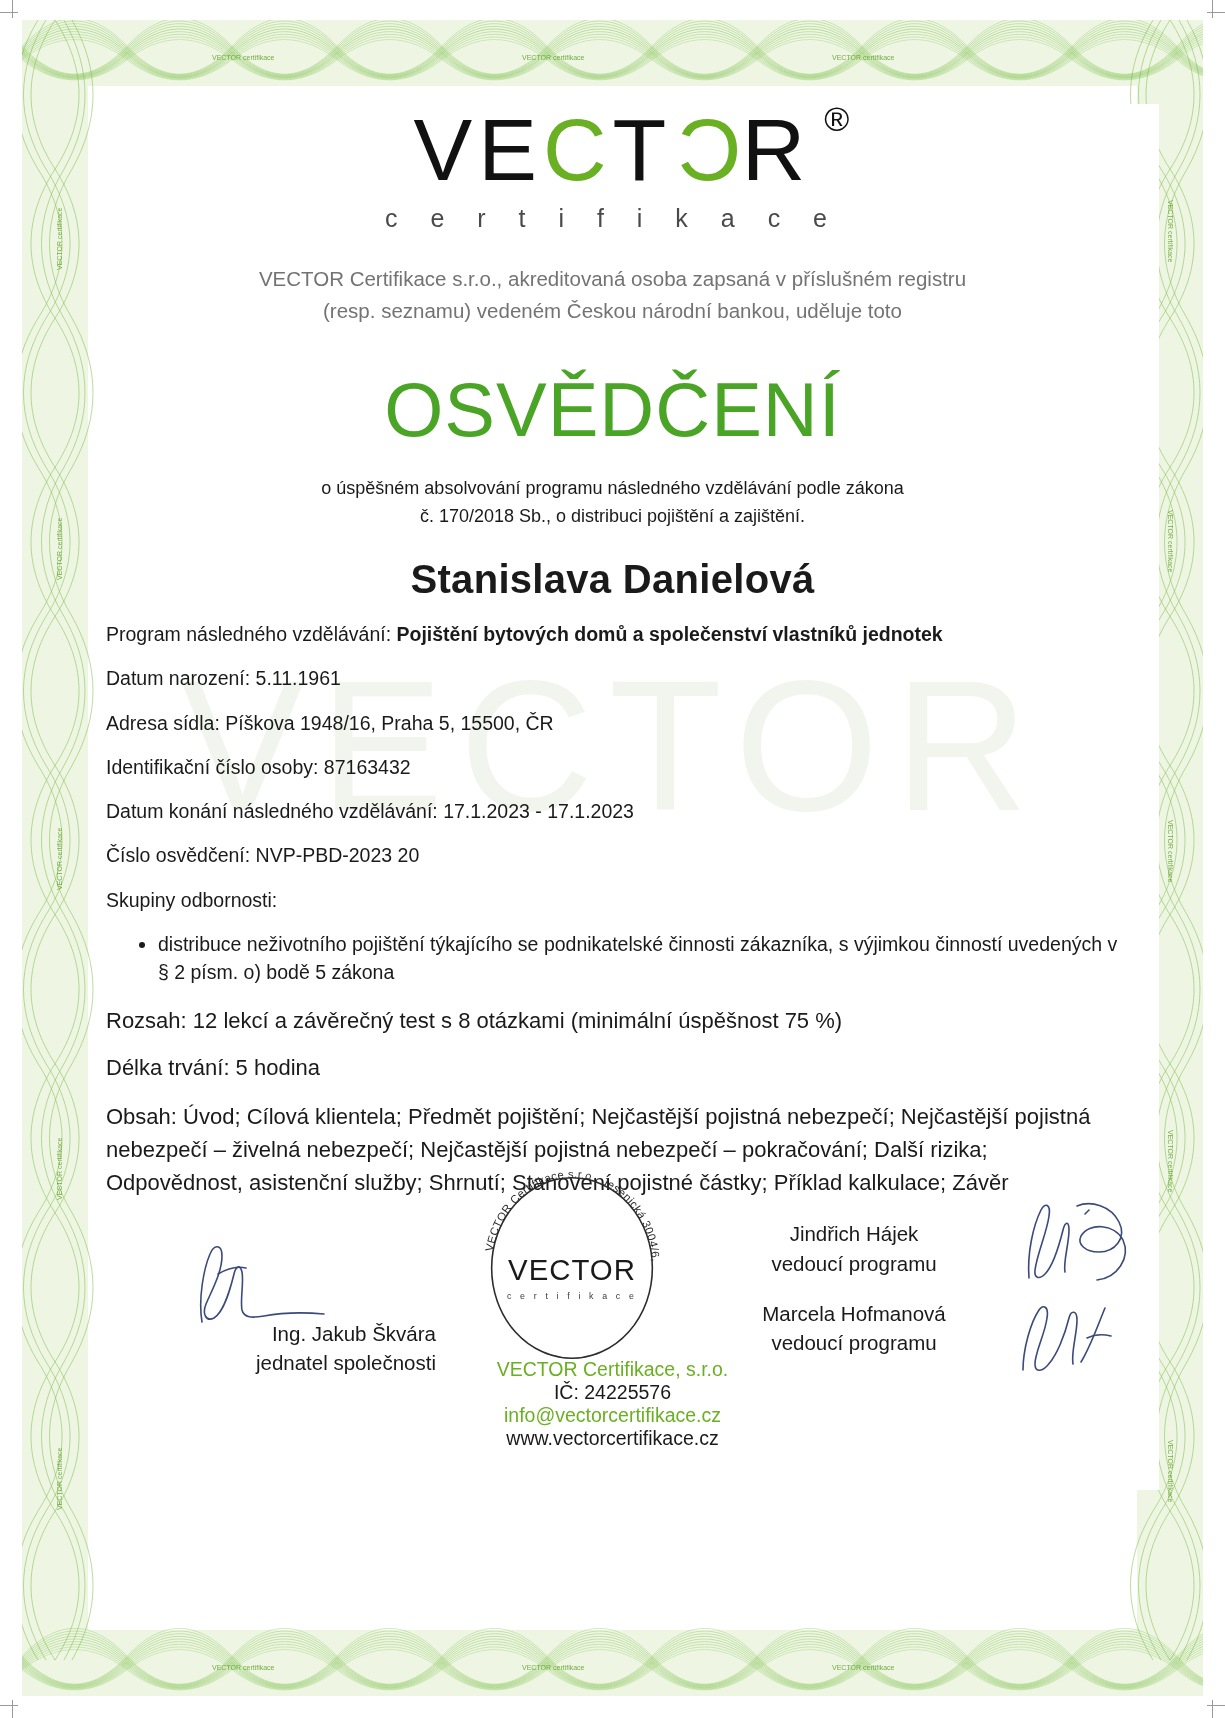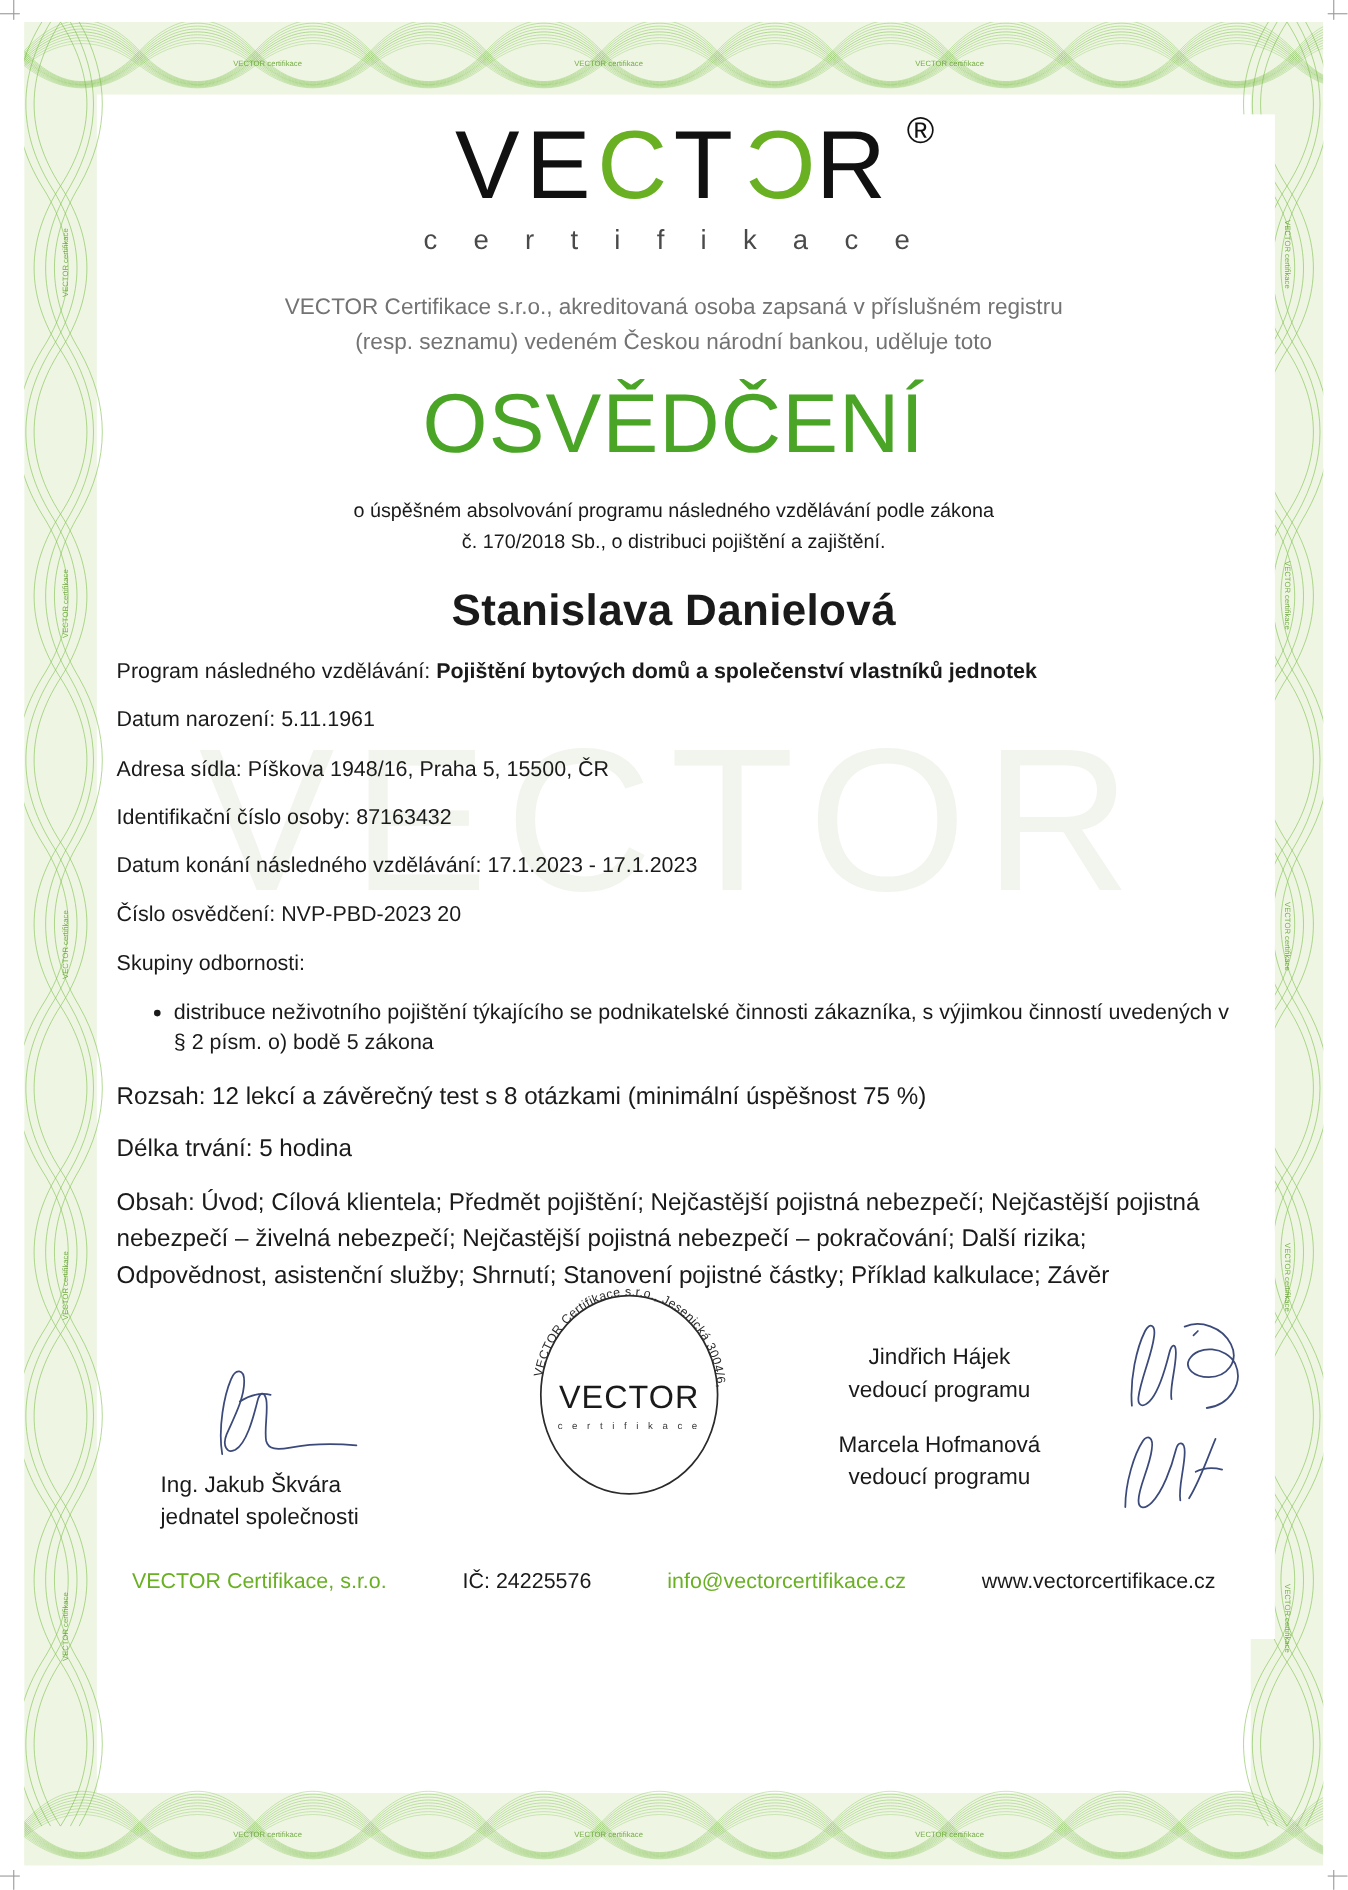--- a/index.html
+++ b/index.html
@@ -112,21 +112,21 @@
   
   .intro {
     margin-top: 30px;
     text-align: center;
     font-size: 20.5px;
     line-height: 1.55;
     color: #737373;
   }
 
   .title {
-    margin-top: 19px;
+    margin-top: 43px;
     text-align: center;
     font-size: 76px;
     font-weight: 400;
     color: #4aa526;
     letter-spacing: 1px;
     line-height: 1.05;
   }
 
   .subtitle {
     margin-top: 26px;
@@ -166,23 +166,23 @@
 
   
   .sig-area {
     position: absolute;
     left: 18px; right: 18px;
     bottom: 76px;
     height: 230px;
   }
   .sig-left {
     position: absolute;
-    left: 40px; bottom: 0;
+    left: 40px; bottom: 16px;
     width: 290px;
-    text-align: left;
+    text-align: right;
   }
   .sig-left .sig-name { font-size: 20.5px; line-height: 1.45; }
   .sig-scribble-left {
     position: absolute;
     left: 78px; bottom: 66px;
     width: 150px; height: 90px;
   }
 
   .stamp {
     position: absolute;
@@ -212,20 +212,21 @@
   
   .footer {
     position: absolute;
     left: 18px; right: 18px;
     bottom: 20px;
     display: flex;
     align-items: center;
     justify-content: space-between;
     font-size: 19.5px;
     padding: 0 14px;
+    flex-direction: column;
   }
   .footer .green { color: #6ab023; }
   .footer .dark { color: #1a1a1a; }
 
   svg.ink path, svg.ink polyline {
     fill: none;
     stroke: #3b4a7a;
     stroke-width: 1.6;
     stroke-linecap: round;
     stroke-linejoin: round;

